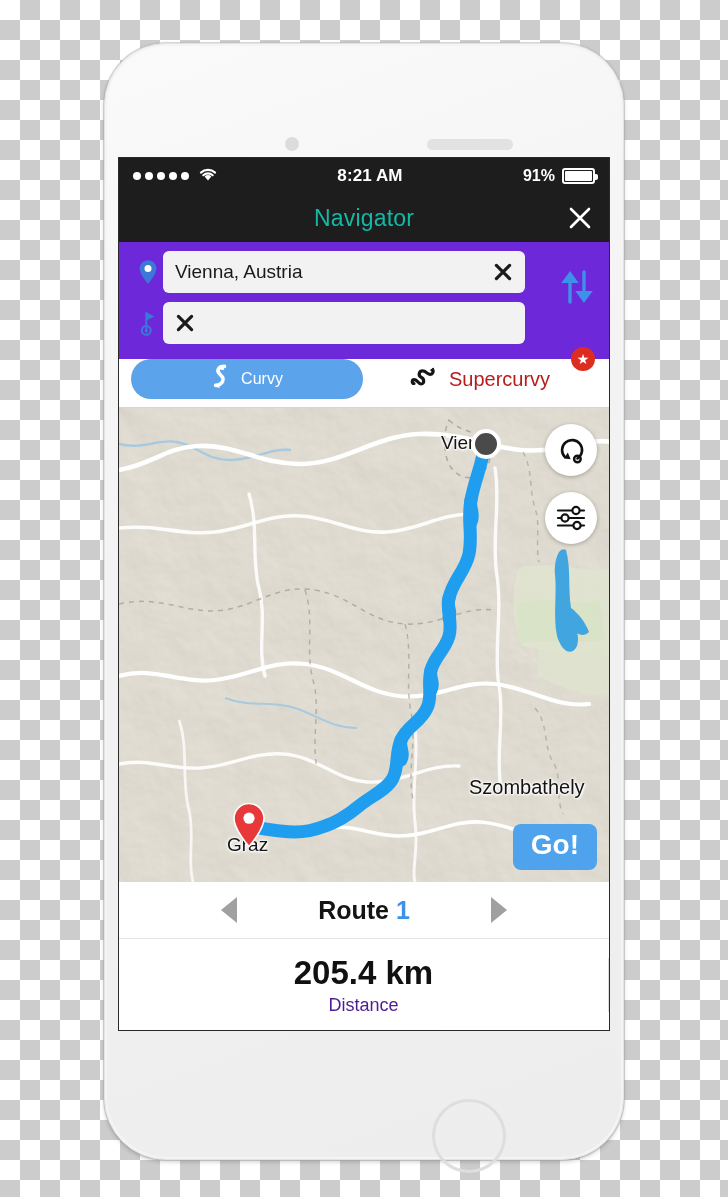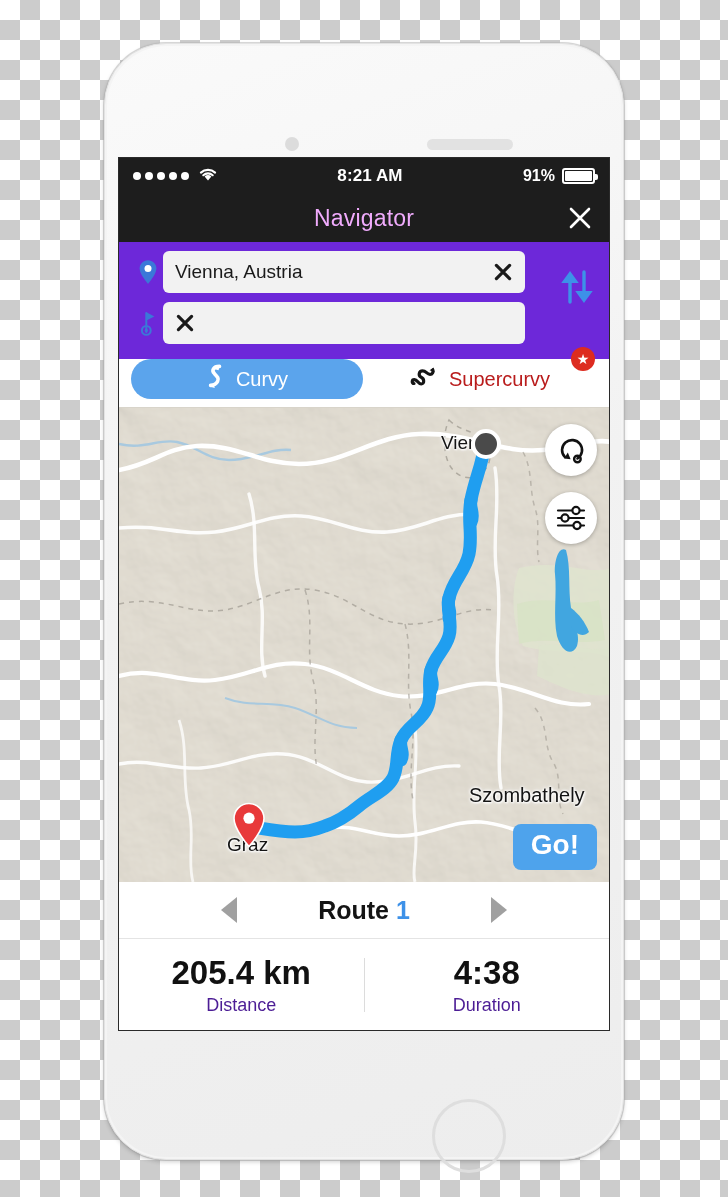--- a/index.html
+++ b/index.html
@@ -148,21 +148,21 @@
   
   .nav-bar {
     position: relative;
     height: 48px;
     background: #1d1d1d;
     display: flex;
     align-items: center;
     justify-content: center;
   }
   .nav-title {
-    color: #f0abfc;
+    color: #14b8a6;
     font-size: 23px;
     letter-spacing: 0.2px;
   }
   .nav-close {
     position: absolute;
     right: 16px;
     top: 50%;
     transform: translateY(-50%);
     width: 26px; height: 26px;
     cursor: pointer;
@@ -235,21 +235,21 @@
     align-items: center;
     justify-content: center;
     gap: 10px;
     background: #5ba4ec;
     color: #ffffff;
     border-radius: 22px;
     height: 40px;
     width: 232px;
     cursor: pointer;
   }
-  .mode-pill .mode-label { font-size: 20px; }
+  .mode-pill .mode-label { font-size: 16px; }
   .mode-plain {
     display: flex;
     align-items: center;
     justify-content: center;
     gap: 11px;
     flex: 1;
     color: #b91c1c;
     cursor: pointer;
   }
   .mode-plain .mode-label { font-size: 20px; }
@@ -279,21 +279,21 @@
   .map svg { display: block; }
   .map-label {
     position: absolute;
     font-size: 19px;
     color: #141414;
     text-shadow: 0 0 3px #ffffff, 0 0 3px #ffffff, 0 0 5px #ffffff, 1px 1px 2px #ffffff;
     white-space: nowrap;
   }
   .label-vienna { left: 322px; top: 24px; }
   .label-graz { left: 108px; top: 426px; }
-  .label-szombathely { left: 350px; top: 376px; font-size: 20px; }
+  .label-szombathely { left: 350px; top: 368px; font-size: 20px; }
 
   .start-marker {
     position: absolute;
     left: 352px; top: 21px;
     width: 30px; height: 30px;
     border-radius: 50%;
     background: #4a4a4a;
     border: 4px solid #ffffff;
     box-sizing: border-box;
   }
@@ -609,19 +609,15 @@
         </svg>
     </span>
   </div>
 
   <div class="stats">
     <div class="stat">
       <div class="value">205.4 km</div>
       <div class="label">Distance</div>
     </div>
     <div class="stat-divider"></div>
-    <div class="stat">
-      <div class="value">4:38</div>
-      <div class="label">Duration</div>
-    </div>
   </div>
 
 </div>
 
 </body></html>

